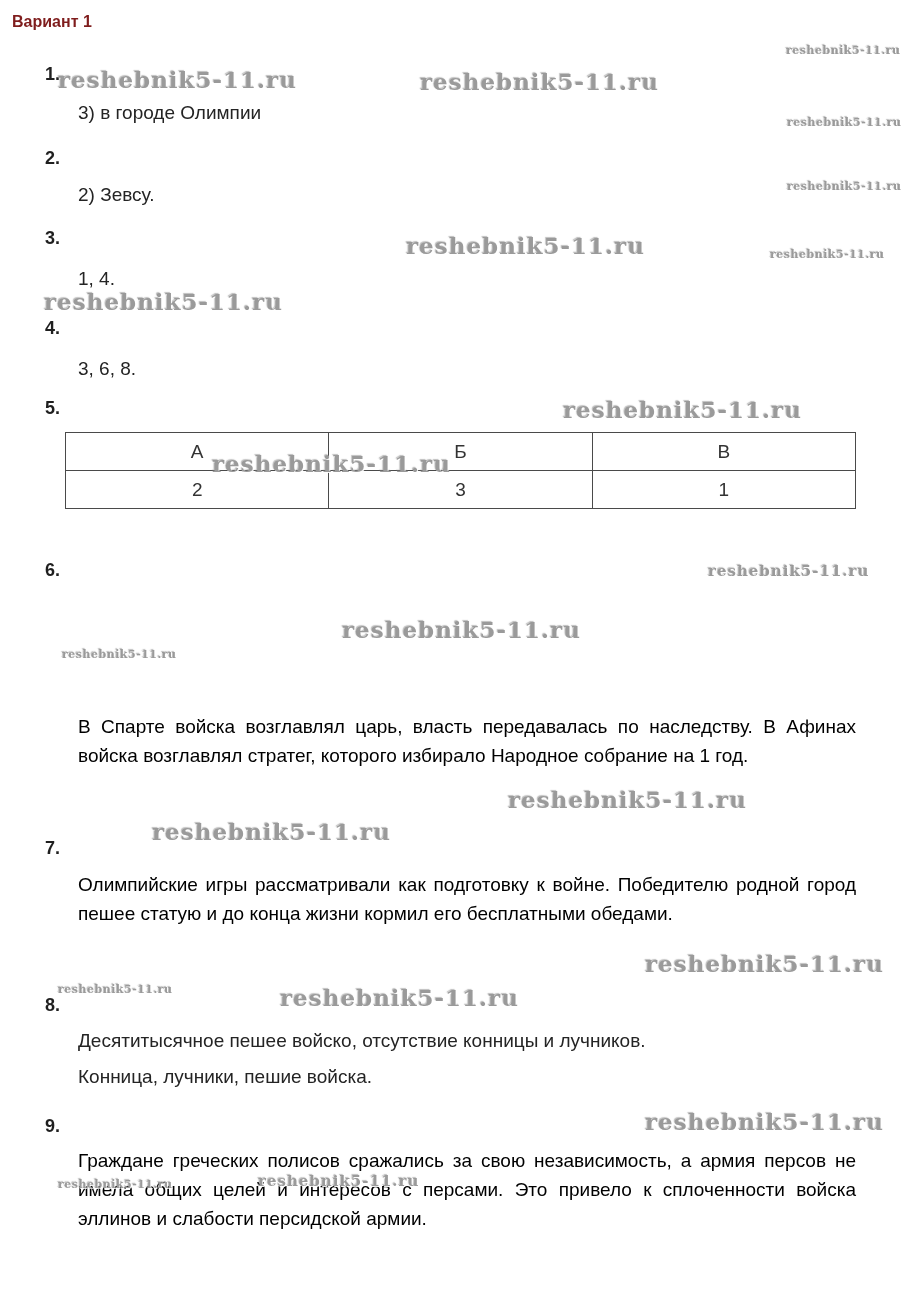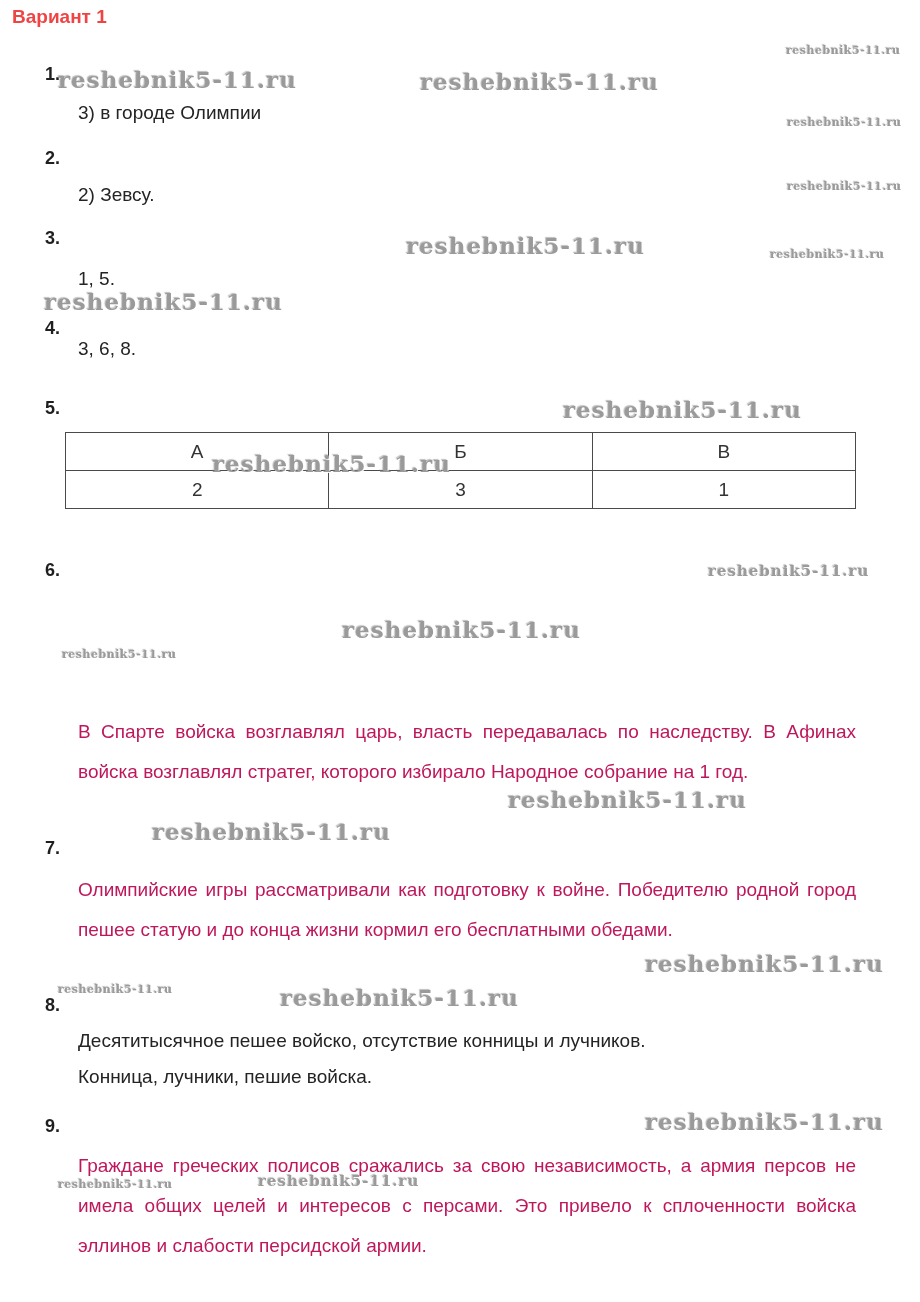--- a/index.html
+++ b/index.html
@@ -5,35 +5,35 @@
   html,body { margin:0; padding:0; background:#ffffff; }
   .page {
     position:relative;
     width:920px; height:1302px;
     background:#ffffff;
     font-family:"Liberation Sans", sans-serif;
     color:#222222;
     overflow:hidden;
   }
   .doc-title {
-    position:absolute; left:12px; top:6px;
-    font-size:19px; font-weight:bold; color:#ef4444;
+    position:absolute; left:12px; top:13px;
+    font-size:16px; font-weight:bold; color:#7f1d1d;
   }
   .num {
     position:absolute; left:45px;
     font-size:18px; font-weight:bold; color:#1f1f1f;
   }
   .line {
     position:absolute; left:78px;
     font-size:19px; color:#242424; white-space:nowrap;
   }
   .para {
     position:absolute; left:78px; width:778px;
-    font-size:19px; line-height:40px;
-    text-align:justify; color:#be185d;
+    font-size:19px; line-height:29px;
+    text-align:justify; color:#000000;
   }
   .tbl {
     position:absolute; left:65px; width:791px;
     border-collapse:collapse; table-layout:fixed;
   }
   .tbl td {
     border:1px solid #4a4a4a;
     text-align:center; vertical-align:middle;
     font-size:19px; color:#333333; height:37px;
     padding:0;
@@ -59,24 +59,24 @@
 
   <div class="doc-title">Вариант 1</div>
 
   <div class="num" style="top:64px">1.</div>
   <div class="line" style="top:102px">3) в городе Олимпии</div>
 
   <div class="num" style="top:148px">2.</div>
   <div class="line" style="top:184px">2) Зевсу.</div>
 
   <div class="num" style="top:228px">3.</div>
-  <div class="line" style="top:268px">1, 5.</div>
+  <div class="line" style="top:268px">1, 4.</div>
 
   <div class="num" style="top:318px">4.</div>
-  <div class="line" style="top:338px">3, 6, 8.</div>
+  <div class="line" style="top:358px">3, 6, 8.</div>
 
   <div class="num" style="top:398px">5.</div>
   <table class="tbl" style="top:432px">
     <tbody>
         <tr>
       <td>А</td>
       <td>Б</td>
       <td>В</td>
     </tr>
     <tr>

